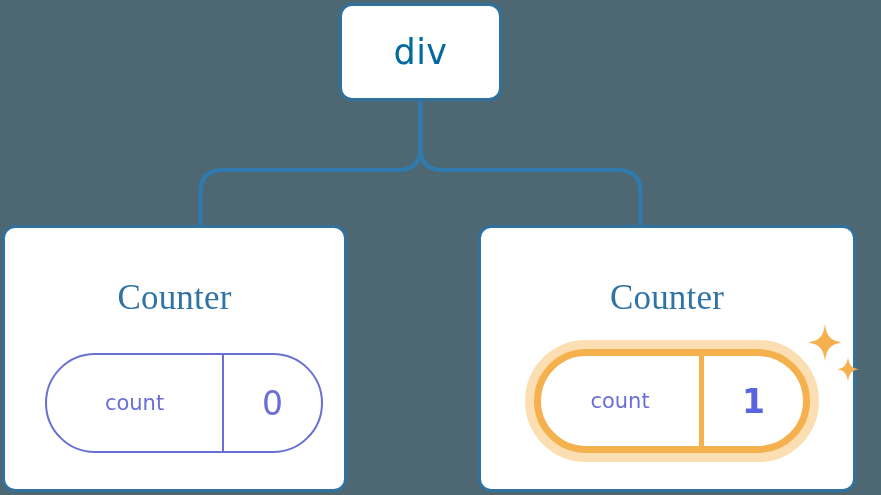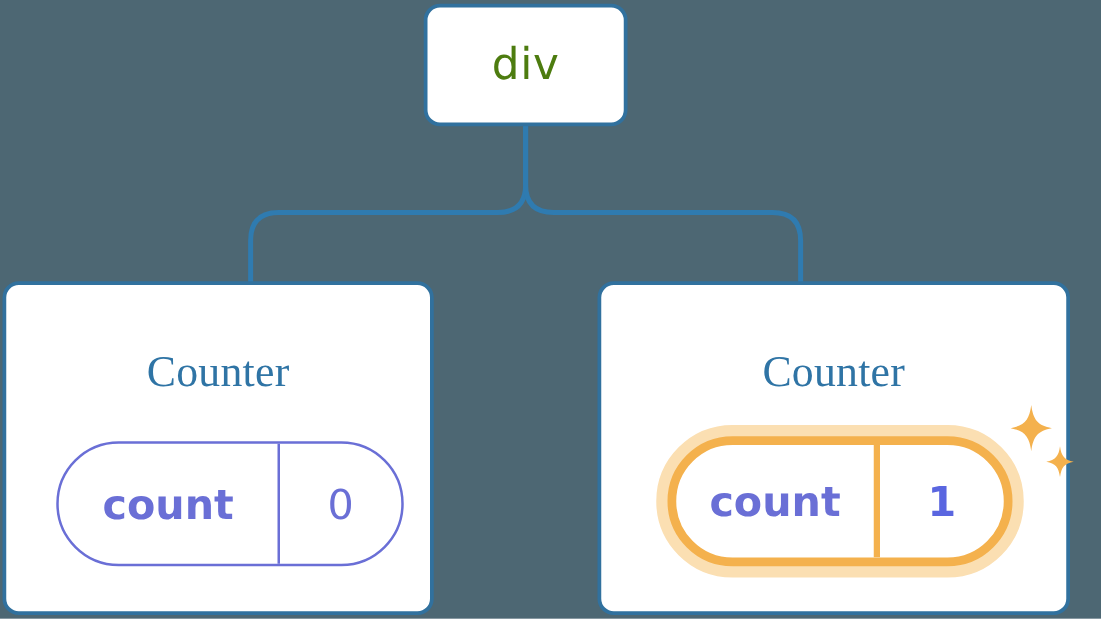--- a/index.html
+++ b/index.html
@@ -38,21 +38,21 @@
     height: 98px;
     box-sizing: border-box;
     background: #ffffff;
     border: 3px solid #31719e;
     border-radius: 13px;
     display: flex;
     align-items: center;
     justify-content: center;
   }
   .node-root-label {
-    color: #4d7c0f;
+    color: #0369a1;
     font-size: 35px;
     font-weight: 400;
     letter-spacing: 0.5px;
     line-height: 1;
   }
 
   
   .card {
     position: absolute;
     top: 225px;
@@ -108,22 +108,22 @@
     display: flex;
     align-items: center;
     justify-content: center;
     box-sizing: border-box;
   }
   .pill-key span, .pill-val span {
     line-height: 1;
   }
   .pill-key span {
     color: #6a6fd6;
-    font-size: 33px;
-    font-weight: 700;
+    font-size: 21px;
+    font-weight: 400;
   }
   .pill-val span {
     color: #6a6fd6;
     font-size: 33px;
     font-weight: 400;
   }
 
   
   .pill-hl-wrap {
     position: absolute;

